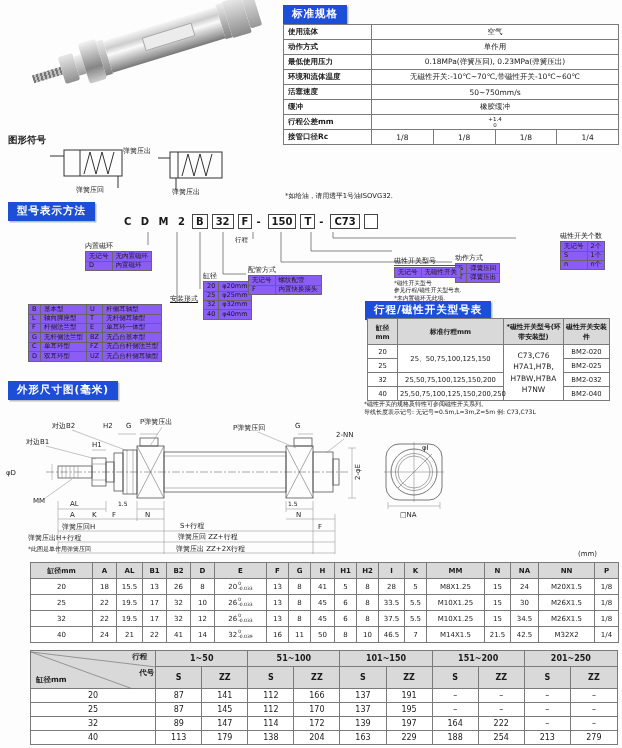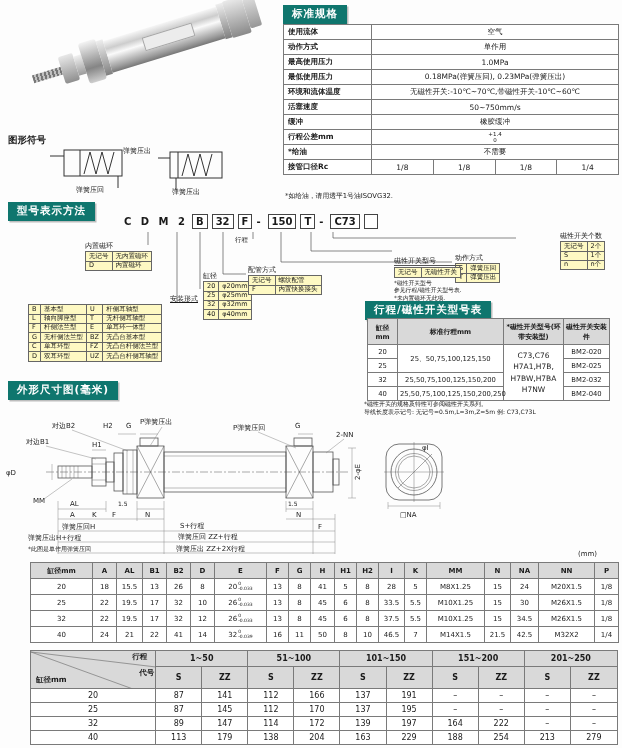--- a/index.html
+++ b/index.html
@@ -1,20 +1,20 @@
 <!DOCTYPE html>
 <html><head>
 <meta charset="utf-8">
 <style>
   * { box-sizing: border-box; margin:0; padding:0; }
   html,body { width:622px; height:748px; }
   body { position:relative; background:#fdfdfd; color:#1a1a1a;
          font-family:"DejaVu Sans","Liberation Sans",sans-serif; overflow:hidden; }
   .abs { position:absolute; }
-  .sec-hdr { position:absolute; background:#0f766e; color:#fff; font-size:10.5px;
+  .sec-hdr { position:absolute; background:#1d4ed8; color:#fff; font-size:10.5px;
              font-weight:bold; padding:2px 9px 3px; letter-spacing:1px;
              box-shadow:1.5px 1.5px 0 rgba(0,0,0,.25); white-space:nowrap; }
   table { border-collapse:collapse; }
   .grid { border:1.5px solid #444; background:#fff; }
   .grid td, .grid th { border:1px solid #7a7a7a; text-align:center; padding:1px 2px; }
   .grid th { background:#d9d9d9; font-weight:bold; }
 
   
   #photo { left:28px; top:10px; width:240px; height:124px; }
   #cyl { position:absolute; left:8px; top:30px; display:flex; align-items:center;
@@ -47,21 +47,21 @@
   .stack i { display:block; font-style:normal; }
 
   
   #code-row { left:124px; top:214px; display:flex; align-items:center; gap:4px; font-size:10px; }
   .code-txt { letter-spacing:3px; font-weight:bold; }
   .code-box { display:inline-block; border:1px solid #444; min-width:14px; height:15px;
               line-height:13px; padding:0 3px; text-align:center; font-weight:bold; background:#fff; }
   .code-empty { width:14px; }
   .mini { position:absolute; font-size:6.5px; line-height:1.15; background:transparent; }
   .mini .t { font-size:7px; margin-bottom:1px; white-space:nowrap; }
-  .mini td { border:1px solid #666; padding:0.5px 3px; white-space:nowrap; background:#fef9c3; }
+  .mini td { border:1px solid #666; padding:0.5px 3px; white-space:nowrap; background:#8b5cf6; }
   .mini .notes { font-size:5.8px; line-height:1.3; margin-top:2px; white-space:nowrap; }
   #model-lines { left:0; top:205px; pointer-events:none; }
 
   
   #switch-table { left:367px; top:318px; width:242px; font-size:6.8px; table-layout:fixed; }
   #switch-table th { height:26px; font-weight:bold; }
   #switch-table td { height:14px; }
   #switch-foot { left:364px; top:400px; font-size:6px; line-height:1.4; white-space:nowrap; }
 
   
@@ -129,24 +129,20 @@
   <tbody>
   <tr>
         <td class="lbl">使用流体</td>
         <td colspan="4">空气</td>
       </tr>
   <tr>
         <td class="lbl">动作方式</td>
         <td colspan="4">单作用</td>
       </tr>
   <tr>
-        <td class="lbl">最高使用压力</td>
-        <td colspan="4">1.0MPa</td>
-      </tr>
-  <tr>
         <td class="lbl">最低使用压力</td>
         <td colspan="4">0.18MPa(弹簧压回), 0.23MPa(弹簧压出)</td>
       </tr>
   <tr>
         <td class="lbl">环境和流体温度</td>
         <td colspan="4">无磁性开关:-10℃~70℃,带磁性开关-10℃~60℃</td>
       </tr>
   <tr>
         <td class="lbl">活塞速度</td>
         <td colspan="4">50~750mm/s</td>
@@ -154,24 +150,20 @@
   <tr>
         <td class="lbl">缓冲</td>
         <td colspan="4">橡胶缓冲</td>
       </tr>
   <tr>
     <td class="lbl">行程公差mm</td>
     <td colspan="4">
       <span class="stack"><i>+1.4</i><i>0</i></span>
     </td>
   </tr>
-  <tr>
-        <td class="lbl">*给油</td>
-        <td colspan="4">不需要</td>
-      </tr>
   <tr>
     <td class="lbl">接管口径Rc</td>
     <td>1/8</td>
     <td>1/8</td>
     <td>1/8</td>
     <td>1/4</td>
   </tr>
 </tbody>
   </table>
 <div id="spec-foot" class="abs">*如给油，请用透平1号油ISOVG32.</div>

